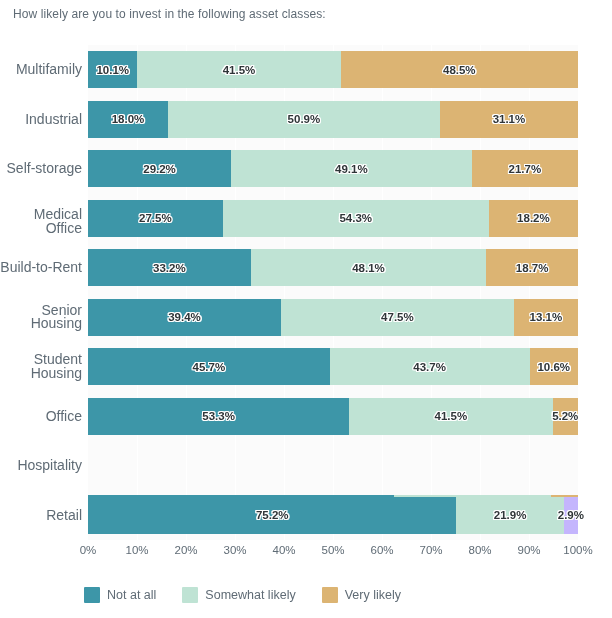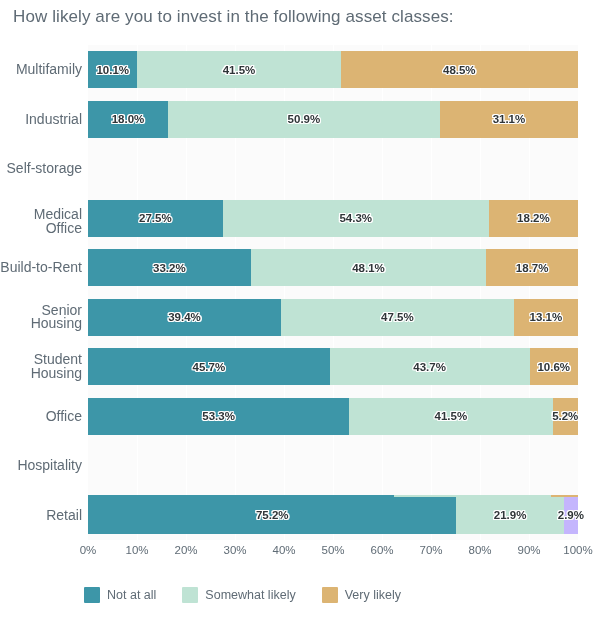--- a/index.html
+++ b/index.html
@@ -13,21 +13,21 @@
     height: 618px;
     font-family: "Liberation Sans", sans-serif;
     overflow: hidden;
     position: relative;
   }
 
   #chart-title {
     position: absolute;
     left: 13px;
     top: 7px;
-    font-size: 17px;
+    font-size: 12px;
     color: #5f6b75;
     letter-spacing: 0.1px;
     white-space: nowrap;
   }
 
   
   #plot-area {
     position: absolute;
     left: 88px;
     top: 45px;
@@ -203,20 +203,31 @@
     </div>
     <div class="bar-row" style="top: 55.75px;">
       <div class="seg" style="background: rgb(61, 150, 168); width: 88.2px;">
         <span class="seg-label">18.0%</span>
       </div>
       <div class="seg" style="background: rgb(191, 227, 212); width: 300px;">
         <span class="seg-label">50.9%</span>
       </div>
       <div class="seg" style="background: rgb(220, 180, 115); width: 152.39px;">
         <span class="seg-label">31.1%</span>
+      </div>
+    </div>
+    <div class="bar-row" style="top: 105.25px;">
+      <div class="seg" style="background: rgb(61, 150, 168); width: 143.08px;">
+        <span class="seg-label">29.2%</span>
+      </div>
+      <div class="seg" style="background: rgb(191, 227, 212); width: 240.59px;">
+        <span class="seg-label">49.1%</span>
+      </div>
+      <div class="seg" style="background: rgb(220, 180, 115); width: 106.33px;">
+        <span class="seg-label">21.7%</span>
       </div>
     </div>
     <div class="bar-row" style="top: 154.75px;">
       <div class="seg" style="background: rgb(61, 150, 168); width: 134.75px;">
         <span class="seg-label">27.5%</span>
       </div>
       <div class="seg" style="background: rgb(191, 227, 212); width: 266.07px;">
         <span class="seg-label">54.3%</span>
       </div>
       <div class="seg" style="background: rgb(220, 180, 115); width: 89.18px;">

